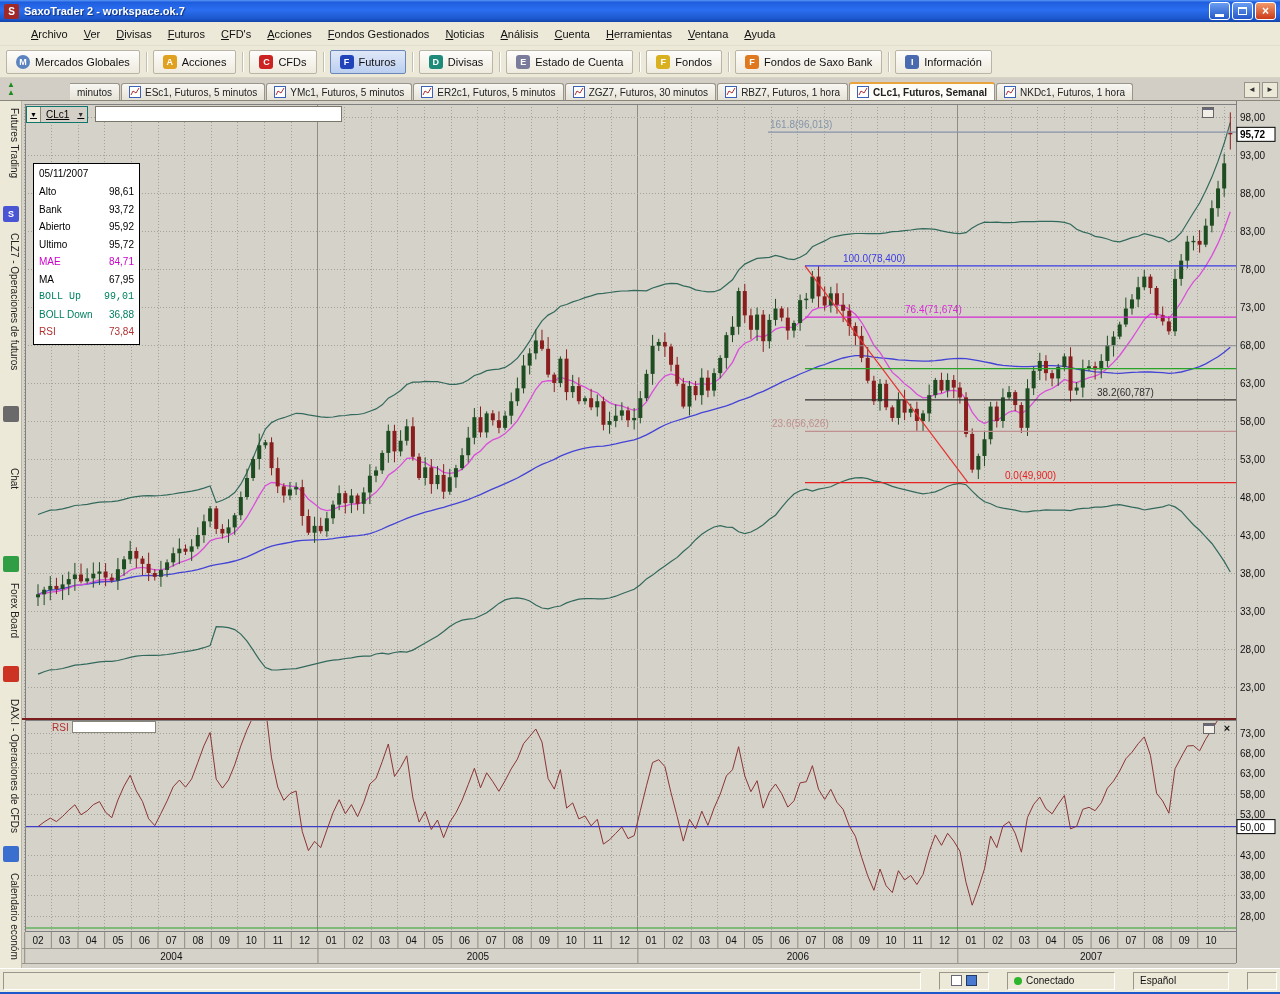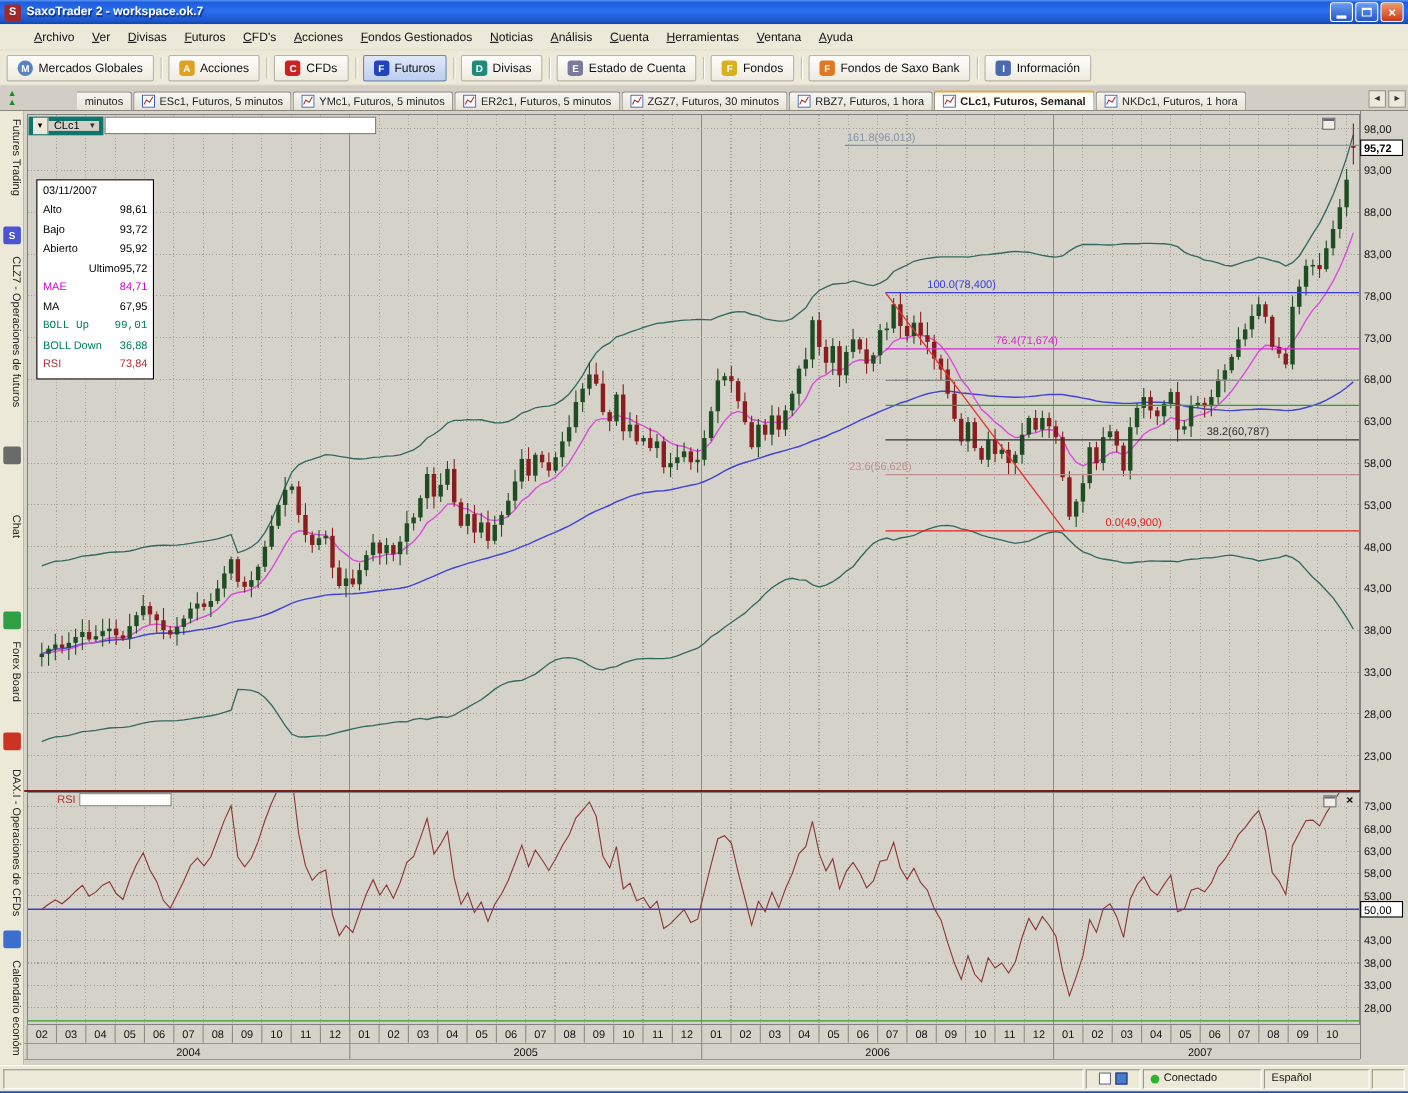--- a/index.html
+++ b/index.html
@@ -40,36 +40,36 @@
 
 
 .mainrow { display:flex; height:867px; }
 .sidebar { width:22px; position:relative; background:#ece9d8; border-right:1px solid #b8b4a6; flex:none; }
 .svert { position:absolute; left:2px; width:18px; writing-mode:vertical-rl; font-size:10px; color:#222; text-align:center; white-space:nowrap; overflow:hidden; }
 .sicon { position:absolute; left:3px; width:16px; height:16px; border-radius:2px; color:#fff; font-size:9px; font-weight:bold; text-align:center; line-height:16px; }
 .chartwrap { position:relative; width:1258px; height:867px; flex:none; }
 #chart-svg { position:absolute; left:0; top:0; }
 
 
-.combo { position:absolute; left:4px; top:5px; height:17px; display:flex; align-items:center; background:#d4d0c8; border:4px solid #0f766e; font-size:10px; }
+.combo { position:absolute; left:4px; top:5px; height:17px; display:flex; align-items:center; background:#d4d0c8; border:1px solid #0f766e; font-size:10px;text-decoration:underline; }
 .combo-btn { width:14px; height:15px; background:#ece9d8; border-right:1px solid #8a867a; font-size:7px; text-align:center; line-height:15px; }
 .combo-label { padding:0 5px; min-width:32px; }
 .combo-caret { font-size:7px; padding:0 3px; color:#333; }
 .symbolinput { position:absolute; left:73px; top:5px; width:247px; height:16px; background:#fff; border:1px solid #7a766a; }
 .infobox { position:absolute; left:11px; top:62px; width:107px; background:#fff; border:1px solid #000; font-size:10px; padding:1px 5px 3px; }
 .irow { display:flex; justify-content:space-between; line-height:17.5px; color:#000; }
 .irow.date { justify-content:flex-start; line-height:18px; }
 .rsihdr { position:absolute; left:30px; top:620px; display:flex; align-items:center; gap:3px; font-size:10px; }
 .rsilabel { color:#b03030; }
 .rsibox { width:84px; height:12px; background:#fff; border:1px solid #8a867a; }
 .maxicon { position:absolute; width:12px; height:11px; background:#f0eee6; border:1px solid #666; box-shadow:inset 0 2px 0 #667; }
 .xicon { position:absolute; width:12px; height:12px; font-size:11px; font-weight:bold; line-height:11px; text-align:center; color:#111; }
 
 
-.statusbar { height:24px; background:#ece9d8; display:flex; align-items:center; gap:2px; padding:2px 3px; border-top:1px solid #fff; box-shadow:0 -1px 0 #b8b4a6; }
+.statusbar { height:24px; background:#ece9d8; display:flex; align-items:center; gap:18px; padding:2px 3px; border-top:1px solid #fff; box-shadow:0 -1px 0 #b8b4a6; }
 .sbp { height:18px; border:1px solid; border-color:#9a968a #fff #fff #9a968a; display:flex; align-items:center; font-size:10px; color:#111; padding:0 6px; gap:4px; }
 .sbmain { flex:1; }
 .sbicons { width:50px; justify-content:center; }
 .sbconn { width:108px; }
 .sblang { width:96px; }
 .sbend { width:30px; }
 .led { width:8px; height:8px; border-radius:50%; background:#2db52d; flex:none; }
 .sbicon { width:11px; height:11px; flex:none; }
 .sbicon.doc { background:#fff; border:1px solid #667; }
 .sbicon.mon { background:#4a7ad0; border:1px solid #223a66; }
@@ -891,35 +891,35 @@
         </svg>
 
       <div class="combo">
         <span class="combo-btn">▼</span>
         <span class="combo-label">CLc1</span>
         <span class="combo-caret">▼</span>
       </div>
       <div class="symbolinput"></div>
 
       <div class="infobox">
-        <div class="irow date">03/11/2007</div>
+        <div class="irow date">05/11/2007</div>
         <div id="inforows">
             <div class="irow" style="color: rgb(0, 0, 0);">
               <span>Alto</span>
               <span>98,61</span>
             </div>
             <div class="irow" style="color: rgb(0, 0, 0);">
-              <span>Bajo</span>
+              <span>Bank</span>
               <span>93,72</span>
             </div>
             <div class="irow" style="color: rgb(0, 0, 0); align-items: center;">
               <span>Abierto</span>
               <span>95,92</span>
             </div>
-            <div class="irow" style="color: rgb(0, 0, 0); justify-content: flex-end;">
+            <div class="irow" style="color: rgb(0, 0, 0);">
               <span>Ultimo</span>
               <span>95,72</span>
             </div>
             <div class="irow" style="color: rgb(204, 0, 204); text-align: right;">
               <span>MAE</span>
               <span>84,71</span>
             </div>
             <div class="irow" style="color: rgb(0, 0, 0);">
               <span>MA</span>
               <span>67,95</span>

